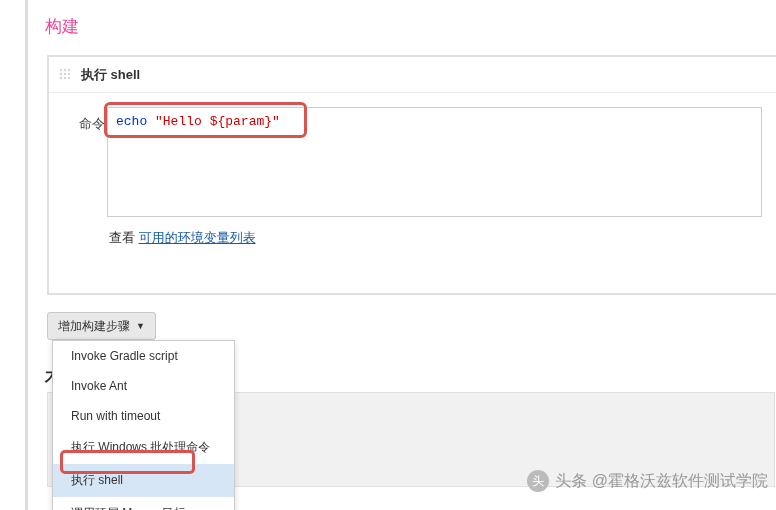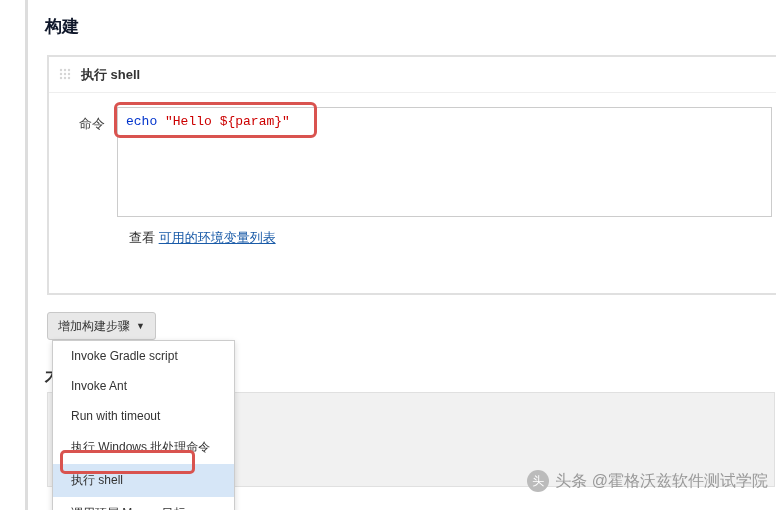--- a/index.html
+++ b/index.html
@@ -1,37 +1,37 @@
 <!DOCTYPE html>
 <html><head>
   <meta charset="utf-8">
   <style>
     * { box-sizing: border-box; margin: 0; padding: 0; }
     body { font-family: -apple-system, BlinkMacSystemFont, "Segoe UI", Helvetica, Arial, sans-serif; font-size: 13px; color: #333; background: #fff; width: 776px; height: 510px; overflow: hidden; position: relative; }
     
     .left-edge { position: absolute; left: 25px; top: 0; width: 3px; height: 510px; background: #ddd; }
     
-    .section-title { position: absolute; left: 45px; top: 15px; font-size: 17px; font-weight: bold; color: #0f172a; }
+    .section-title { position: absolute; left: 45px; top: 15px; font-size: 17px; font-weight: normal; color: #ec4899; }
     
     .build-block { position: absolute; left: 47px; top: 55px; right: 0; height: 240px; border-left: 2px solid #e0e0e0; border-top: 2px solid #e0e0e0; border-bottom: 2px solid #e0e0e0; background: #fff; }
     
     .block-header { display: flex; align-items: center; height: 36px; padding-left: 10px; background: #fff; border-bottom: 1px solid #eee; }
     .drag-handle { width: 14px; height: 14px; margin-right: 8px; opacity: 0.35; }
     .drag-handle svg { display: block; }
     .block-title { font-weight: bold; font-size: 13px; }
     
-    .cmd-row { display: flex; align-items: flex-start; padding: 14px 4px 0 30px; }
+    .cmd-row { display: flex; align-items: flex-start; padding: 14px 14px 0 30px; }
     .cmd-label { width: 50px; font-size: 13px; margin-top: 8px; color: #444; }
     .cmd-input-wrap { position: relative; flex: 1; }
     .highlight-box { position: absolute; left: -3px; top: -5px; width: 203px; height: 36px; border: 3px solid #d9534f; border-radius: 6px; pointer-events: none; z-index: 2; }
     .code-area { width: 655px; height: 110px; border: 1px solid #ccc; background: #fff; padding: 6px 8px; font-family: "Courier New", monospace; font-size: 13px; resize: none; outline: none; overflow: hidden; white-space: pre; }
     .code-echo { color: #0033cc; margin-top: 32px; }
     .code-string { color: #cc0000; }
     
-    .help-row { margin-left: 80px; margin-top: 12px; font-size: 13px; }
+    .help-row { margin-left: 60px; margin-top: 12px; font-size: 13px; }
     .help-row a { color: #1a5ba8; text-decoration: underline; }
     
     .add-step-btn { position: absolute; left: 47px; top: 312px; height: 28px; padding: 0 10px; background: #e8e8e8; border: 1px solid #c8c8c8; border-radius: 3px; font-size: 12px; color: #333; cursor: pointer; display: inline-flex; align-items: center; }
     .add-step-btn .caret { margin-left: 6px; font-size: 9px; }
     
     .dropdown { position: absolute; left: 52px; top: 340px; width: 183px; background: #fff; border: 1px solid #ccc; box-shadow: 0 2px 6px rgba(0,0,0,0.15); z-index: 5; }
     .dropdown-item { padding: 8px 18px; font-size: 12px; color: #333; cursor: pointer; position: relative; }
     .dropdown-item.selected { background: #d6e6f7; }
     .sel-highlight { position: absolute; left: 7px; top: 109px; width: 135px; height: 24px; border: 3px solid #d9534f; border-radius: 5px; pointer-events: none; }
     

